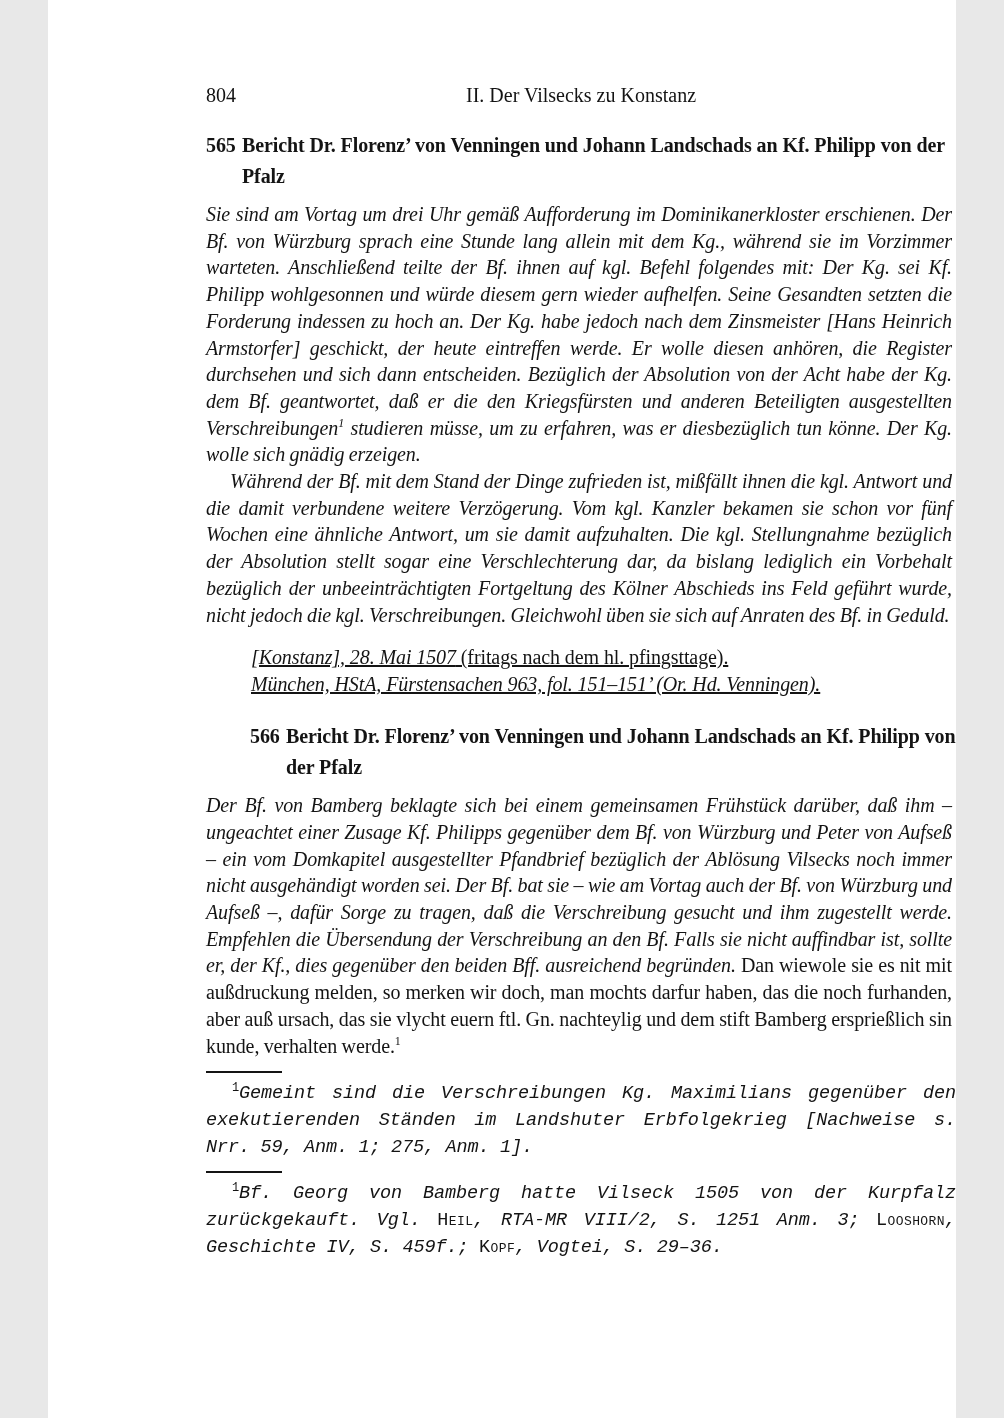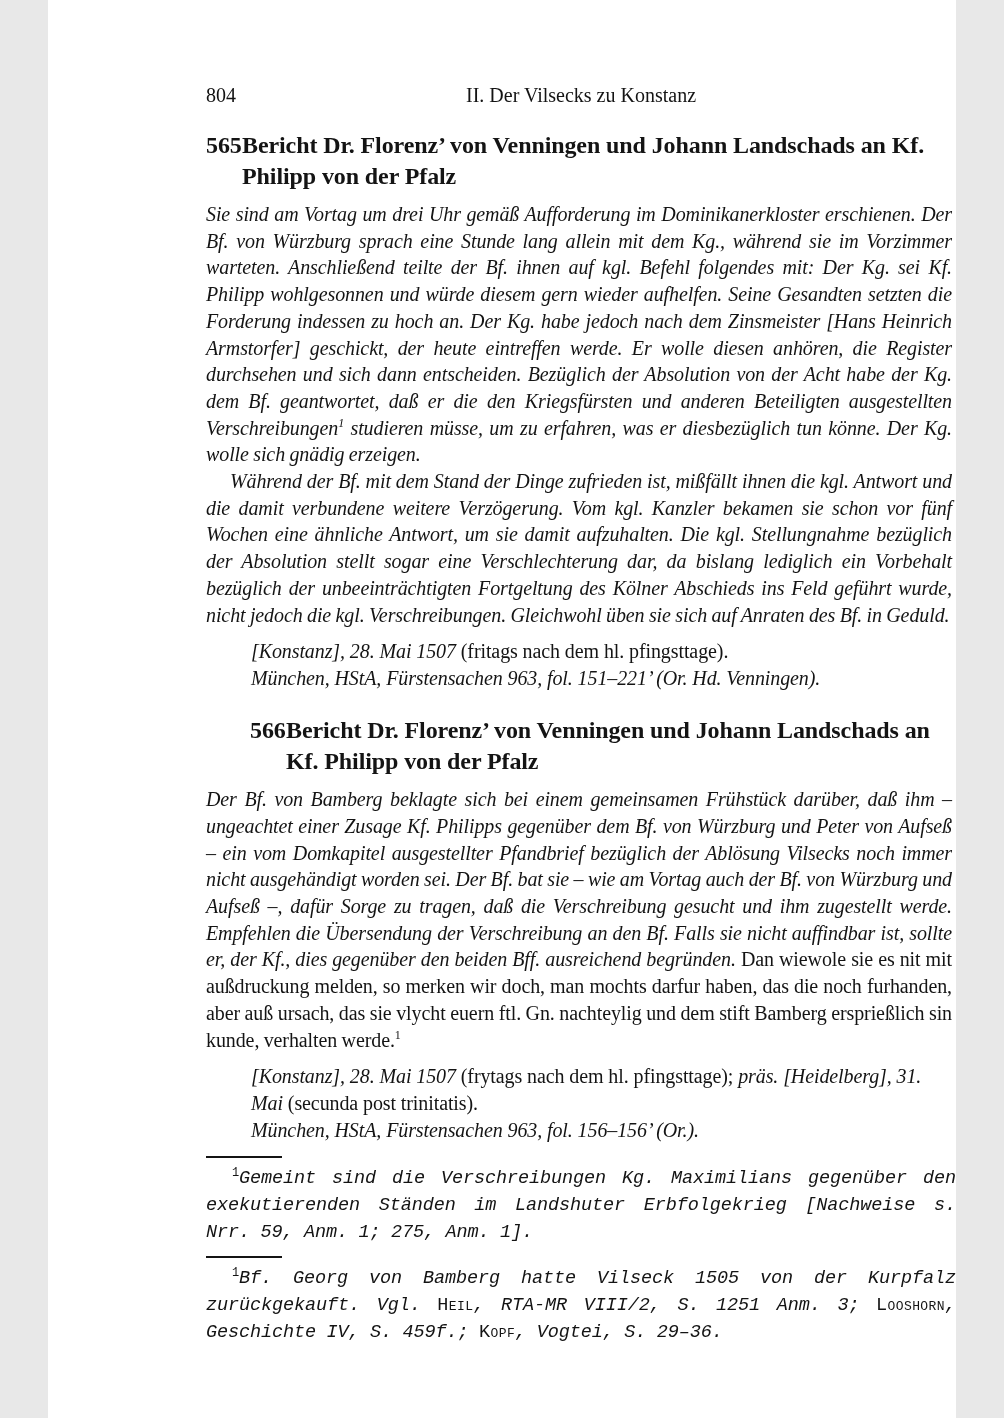--- a/index.html
+++ b/index.html
@@ -13,42 +13,42 @@
     margin:0 auto;
   }
   .content { position:absolute; left:158px; top:84px; width:750px; }
 
   .running-header { position:relative; height:26px; font-size:20px; }
   .page-num { position:absolute; left:0; top:0; }
   .running-title { display:block; text-align:center; }
 
   .doc-heading {
     display:flex; margin:20px 0 0 0;
-    font-size:24px; font-weight:bold; line-height:31px;
+    font-size:20px; font-weight:bold; line-height:31px;
     letter-spacing:-0.1px;
   }
   .doc-num { flex:none; width:36px; }
   .doc-title { flex:1; }
 
   .summary {
     margin:9px 4px 0 0;
     font-size:20px; line-height:26.7px;
     text-align:justify;
     letter-spacing:-0.1px; word-spacing:-0.5px;
   }
   .summary.follow { margin-top:0; }
   .indent1 { text-indent:24px; }
   .it { font-style:italic; }
   .rm { font-style:normal; }
 
   sup.fn-marker {
     font-size:12px; line-height:0; vertical-align:super;
   }
 
-  .date-block { margin:10px 0 0 45px; }
+  .date-block { margin:16px 0 0 45px;text-decoration:underline; }
   .date-line { margin:0; font-size:20px; line-height:27px; letter-spacing:-0.1px; }
 
   .footnote-block { margin-top:12px;font-family:Liberation Mono, monospace; }
   .footnote-block.second { margin-top:10px; }
   .fn-rule { width:76px; border-top:2px solid #141414; margin:0 0 7px 0; }
   .footnote {
     margin:0; font-size:18.5px; line-height:27px;
     text-align:justify; text-indent:26px;
     letter-spacing:-0.1px; word-spacing:-0.5px;
   }
@@ -70,36 +70,32 @@
           <span class="doc-num">565</span>
           <span class="doc-title">Bericht Dr. Florenz’ von Venningen und Johann Landschads an Kf. Philipp von der Pfalz</span>
         </h2>
 
       <p class="summary"><span class="it">Sie sind am Vortag um drei Uhr gemäß Aufforderung im Dominikanerkloster erschienen. Der Bf. von Würzburg sprach eine Stunde lang allein mit dem Kg., während sie im Vorzimmer warteten. Anschließend teilte der Bf. ihnen auf kgl. Befehl folgendes mit: Der Kg. sei Kf. Philipp wohlgesonnen und würde diesem gern wieder aufhelfen. Seine Gesandten setzten die Forderung indessen zu hoch an. Der Kg. habe jedoch nach dem Zinsmeister [Hans Heinrich Armstorfer] geschickt, der heute eintreffen werde. Er wolle diesen anhören, die Register durchsehen und sich dann entscheiden. Bezüglich der Absolution von der Acht habe der Kg. dem Bf. geantwortet, daß er die den Kriegsfürsten und anderen Beteiligten ausgestellten Verschreibungen</span><sup class="fn-marker it">1</sup><span class="it"> studieren müsse, um zu erfahren, was er diesbezüglich tun könne. Der Kg. wolle sich gnädig erzeigen.</span></p>
 
       <p class="summary follow indent1"><span class="it">Während der Bf. mit dem Stand der Dinge zufrieden ist, mißfällt ihnen die kgl. Antwort und die damit verbundene weitere Verzögerung. Vom kgl. Kanzler bekamen sie schon vor fünf Wochen eine ähnliche Antwort, um sie damit aufzuhalten. Die kgl. Stellungnahme bezüglich der Absolution stellt sogar eine Verschlechterung dar, da bislang lediglich ein Vorbehalt bezüglich der unbeeinträchtigten Fortgeltung des Kölner Abschieds ins Feld geführt wurde, nicht jedoch die kgl. Verschreibungen. Gleichwohl üben sie sich auf Anraten des Bf. in Geduld.</span></p>
 
       <div class="date-block">
         <p class="date-line"><span class="it">[Konstanz], 28. Mai 1507</span><span class="rm"> (fritags nach dem hl. pfingsttage).</span></p>
-        <p class="date-line it">München, HStA, Fürstensachen 963, fol. 151–221’ (Or. Hd. Venningen).</p>
+        <p class="date-line it">München, HStA, Fürstensachen 963, fol. 151–151’ (Or. Hd. Venningen).</p>
       </div>
     </section>
 
     <section>
       <h2 class="doc-heading" style="margin-top:23px;margin-left:44px;">
           <span class="doc-num">566</span>
           <span class="doc-title">Bericht Dr. Florenz’ von Venningen und Johann Landschads an Kf. Philipp von der Pfalz</span>
         </h2>
 
       <p class="summary"><span class="it">Der Bf. von Bamberg beklagte sich bei einem gemeinsamen Frühstück darüber, daß ihm – ungeachtet einer Zusage Kf. Philipps gegenüber dem Bf. von Würzburg und Peter von Aufseß – ein vom Domkapitel ausgestellter Pfandbrief bezüglich der Ablösung Vilsecks noch immer nicht ausgehändigt worden sei. Der Bf. bat sie – wie am Vortag auch der Bf. von Würzburg und Aufseß –, dafür Sorge zu tragen, daß die Verschreibung gesucht und ihm zugestellt werde. Empfehlen die Übersendung der Verschreibung an den Bf. Falls sie nicht auffindbar ist, sollte er, der Kf., dies gegenüber den beiden Bff. ausreichend begründen.</span><span class="rm"> Dan wiewole sie es nit mit außdruckung melden, so merken wir doch, man mochts darfur haben, das die noch furhanden, aber auß ursach, das sie vlycht euern ftl. Gn. nachteylig und dem stift Bamberg ersprießlich sin kunde, verhalten werde.</span><sup class="fn-marker rm">1</sup></p>
 
-      <div class="date-block">
-        <p class="date-line"><span class="it">[Konstanz], 28. Mai 1507</span><span class="rm"> (frytags nach dem hl. pfingsttage); </span><span class="it">präs. [Heidelberg], 31. Mai </span><span class="rm">(secunda post trinitatis).</span></p>
-        <p class="date-line it">München, HStA, Fürstensachen 963, fol. 156–156’ (Or.).</p>
-      </div>
     </section>
 
     <div class="footnote-block">
       <div class="fn-rule"></div>
       <p class="footnote"><sup class="fn-marker">1</sup><span class="it">Gemeint sind die Verschreibungen Kg. Maximilians gegenüber den exekutierenden Ständen im Landshuter Erbfolgekrieg [Nachweise s. Nrr. 59, Anm. 1; 275, Anm. 1].</span></p>
     </div>
 
     <div class="footnote-block second">
       <div class="fn-rule"></div>
       <p class="footnote"><sup class="fn-marker">1</sup><span class="it">Bf. Georg von Bamberg hatte Vilseck 1505 von der Kurpfalz zurückgekauft. Vgl. </span><span class="sc">Heil</span><span class="it">, RTA-MR VIII/2, S. 1251 Anm. 3; </span><span class="sc">Looshorn</span><span class="it">, Geschichte IV, S. 459f.; </span><span class="sc">Kopf</span><span class="it">, Vogtei, S. 29–36.</span></p>

